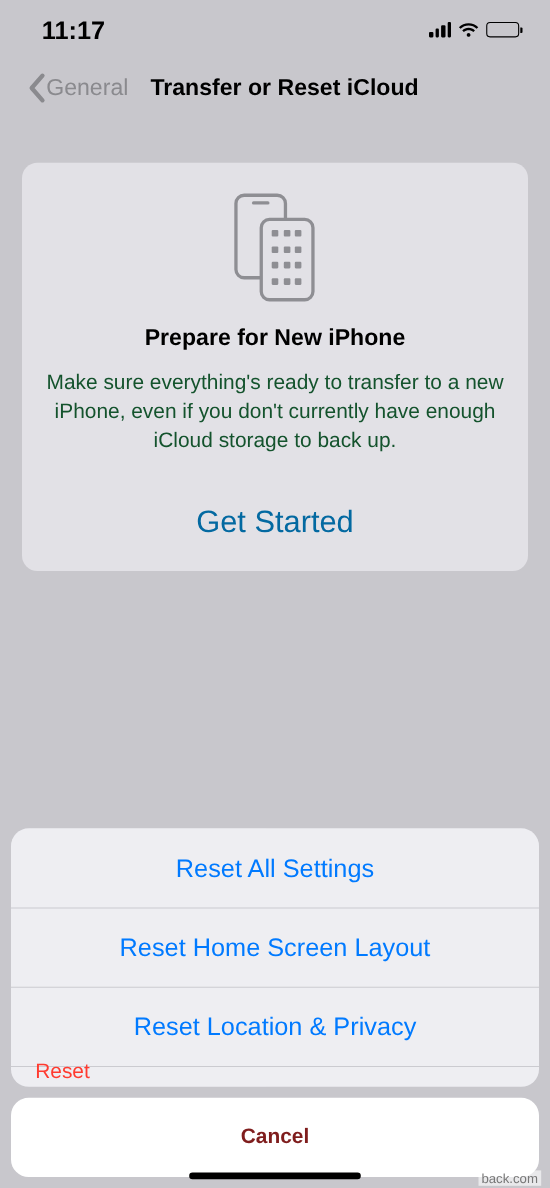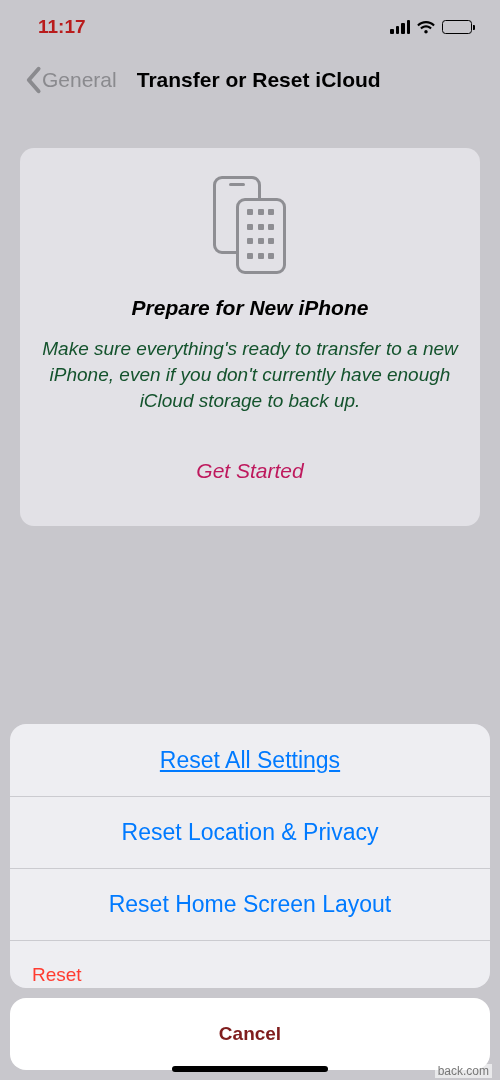--- a/index.html
+++ b/index.html
@@ -1,43 +1,43 @@
 <!DOCTYPE html>
 <html><head>
   <meta charset="utf-8">
   <style>
     * { margin: 0; padding: 0; box-sizing: border-box; font-family: -apple-system, BlinkMacSystemFont, "Segoe UI", Helvetica, Arial, sans-serif; }
     body { width: 500px; height: 1080px; background: #c8c7cc; overflow: hidden; position: relative; }
     
-    .status-bar { height: 54px; display: flex; align-items: center; justify-content: space-between; padding: 0 28px 0 38px; font-size: 19px; font-weight: 600; color: #b91c1c; gap: 44px; }
+    .status-bar { height: 54px; display: flex; align-items: center; justify-content: space-between; padding: 0 28px 0 38px; font-size: 23px; font-weight: 600; color: #000000; gap: 44px; }
     .status-right { display: flex; align-items: center; gap: 6px; }
     
     .nav-bar { height: 52px; display: flex; align-items: center; padding: 0 24px; }
     .nav-back { display: flex; align-items: center; color: #8a8a8e; font-size: 21px; }
     .nav-back svg { width: 18px; height: 28px; }
     .nav-title { font-size: 21px; font-weight: 600; color: #000; margin-left: 20px; }
     
     .content { padding: 42px 20px 0; }
-    .card { background: #e2e1e6; border-radius: 14px; padding: 28px 18px 43px; text-align: center; font-style: italic; }
+    .card { background: #e2e1e6; border-radius: 14px; padding: 28px 18px 28px; text-align: center; }
     .card-icons { display: flex; justify-content: center; margin-bottom: 22px; }
     .phone-stack { position: relative; width: 80px; height: 98px; }
     .phone-back { position: absolute; left: 3px; top: 0; width: 48px; height: 78px; border: 3px solid #8e8e93; border-radius: 9px; background: transparent; }
     .phone-back::before { content: ""; position: absolute; top: 4px; left: 50%; transform: translateX(-50%); width: 16px; height: 3px; background: #8e8e93; border-radius: 2px; }
     .phone-front { position: absolute; left: 26px; top: 22px; width: 50px; height: 76px; border: 3px solid #8e8e93; border-radius: 9px; background: #e2e1e6; display: grid; grid-template-columns: repeat(3, 1fr); grid-template-rows: repeat(4, 1fr); gap: 4px; padding: 8px; }
     .phone-front span { width: 6px; height: 6px; background: #8e8e93; border-radius: 1px; }
     .card-title { font-size: 21px; font-weight: 600; margin-bottom: 16px; color: #000; }
     .card-desc { font-size: 19px; line-height: 1.38; color: #14532d; margin-bottom: 44px; padding: 0 4px; }
-    .card-link { font-size: 21px; color: #be185d; }
+    .card-link { font-size: 28px; color: #0369a1; }
     
     .overlay { position: absolute; bottom: 0; left: 0; right: 0; padding: 0 10px 10px; }
     .action-sheet { background: rgba(240, 240, 244, 0.94); border-radius: 16px; overflow: hidden; margin-bottom: 10px; backdrop-filter: blur(10px); }
     .action-item { height: 72px; display: flex; align-items: center; justify-content: center; font-size: 23px; color: #007aff; border-top: 0.5px solid rgba(120, 120, 128, 0.3); position: relative; }
-    .action-item:first-child { border-top: none; text-decoration: underline; }
+    .action-item:first-child { border-top: none; }
     .action-item.highlighted { outline: 4px solid #ff2d7a; outline-offset: -4px; }
-    .peek-row { height: 48px; display: flex; align-items: flex-end; padding: 0 22px 2px; font-size: 19px; color: #ff3b30; border-top: 0.5px solid rgba(120, 120, 128, 0.3); text-align: center; }
+    .peek-row { height: 19px; display: flex; align-items: flex-end; padding: 0 22px 2px; font-size: 19px; color: #ff3b30; border-top: 0.5px solid rgba(120, 120, 128, 0.3); text-align: center; }
     .cancel-btn { background: #fff; border-radius: 16px; height: 72px; display: flex; align-items: center; justify-content: center; font-size: 19px; font-weight: 700; color: #7f1d1d; }
     
     .home-indicator { position: absolute; bottom: 8px; left: 50%; transform: translateX(-50%); width: 156px; height: 6px; background: #000; border-radius: 3px; }
     
     .watermark { position: absolute; bottom: 2px; right: 8px; font-size: 12px; color: #777; background: rgba(255,255,255,0.6); padding: 0 3px; }
     
     .signal-bars { display: inline-flex; align-items: flex-end; gap: 2px; height: 14px; }
     .signal-bars span { width: 3.5px; background: #000; border-radius: 1px; }
     .signal-bars span:nth-child(1){height:5px} .signal-bars span:nth-child(2){height:8px} .signal-bars span:nth-child(3){height:11px} .signal-bars span:nth-child(4){height:14px}
     .wifi-icon { width: 20px; height: 16px; }
@@ -97,21 +97,21 @@
     </div>
     <div class="card-title">Prepare for New iPhone</div>
     <div class="card-desc">Make sure everything's ready to transfer to a new iPhone, even if you don't currently have enough iCloud storage to back up.</div>
     <div class="card-link">Get Started</div>
   </div>
 </div>
 
 <div class="overlay">
   <div class="action-sheet">
     <div class="action-item">Reset All Settings</div>
+    <div class="action-item">Reset Home Screen Layout</div>
     <div class="action-item">Reset Location &amp; Privacy</div>
-    <div class="action-item">Reset Home Screen Layout</div>
     <div class="peek-row">Reset</div>
   </div>
   <div class="cancel-btn">Cancel</div>
 </div>
 
 <div class="home-indicator"></div>
 <div class="watermark">back.com</div>
 
 </body></html>

